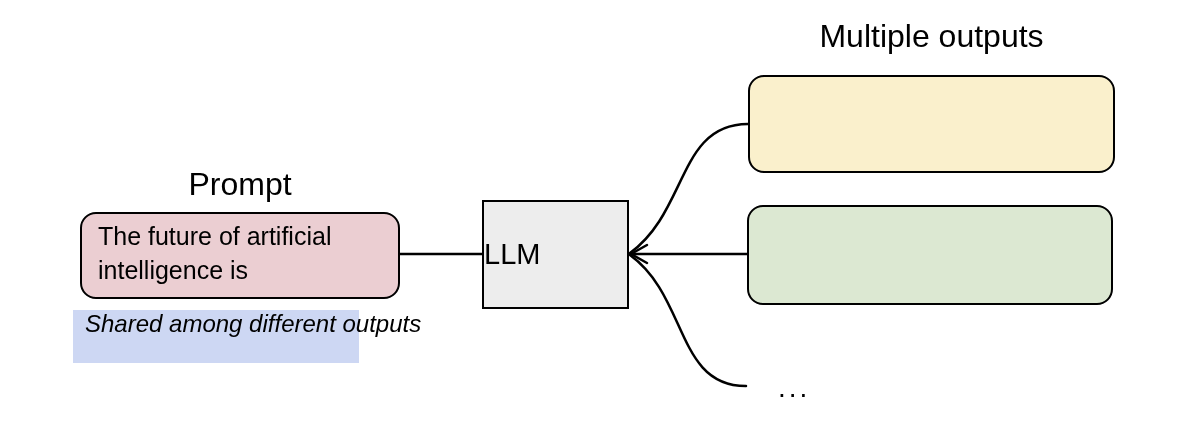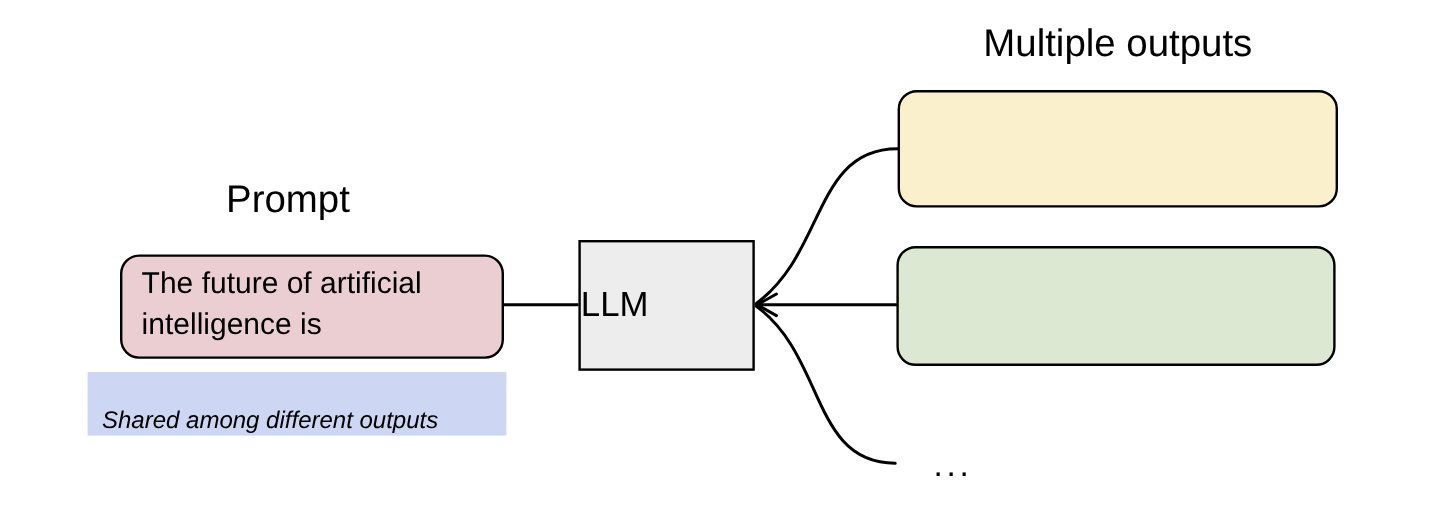--- a/index.html
+++ b/index.html
@@ -26,43 +26,42 @@
     stroke: var(--stroke, #000);
     stroke-width: 2.5;
     stroke-linecap: round;
   }
   .label {
     position: absolute;
     font-size: 32px;
     text-align: center;
     white-space: nowrap;
   }
-  .prompt-label { left: 80px; top: 148px; width: 320px; }
+  .prompt-label { left: 80px; top: 166px; width: 320px; }
   .outputs-label { left: 748px; top: 18px; width: 367px; }
   .node {
     position: absolute;
     border: 2.5px solid var(--stroke, #000);
   }
   .prompt-box {
     left: 80px; top: 212px; width: 320px; height: 87px;
     background: var(--prompt-fill, #ebced2);
     border-radius: 16px;
     padding: 5px 16px;
     font-size: 25px;
     line-height: 34px;
-    margin-left: 20px;
   }
   .prompt-note {
     position: absolute;
-    left: 73px; top: 310px; width: 349px; height: 53px;
+    left: 73px; top: 310px; width: 286px; height: 53px;
     background: var(--note-highlight, #cdd7f3);
     font-style: italic;
-    font-size: 20px;
+    font-size: 24px;
     display: flex;
-    align-items: flex-end;
+    align-items: flex-start;
     padding-left: 12px;
     white-space: nowrap;
   }
   .llm-box {
     left: 482px; top: 200px; width: 147px; height: 109px;
     background: var(--llm-fill, #ededed);
     display: flex;
     align-items: center;
     justify-content: flex-start;
     font-size: 29px;

